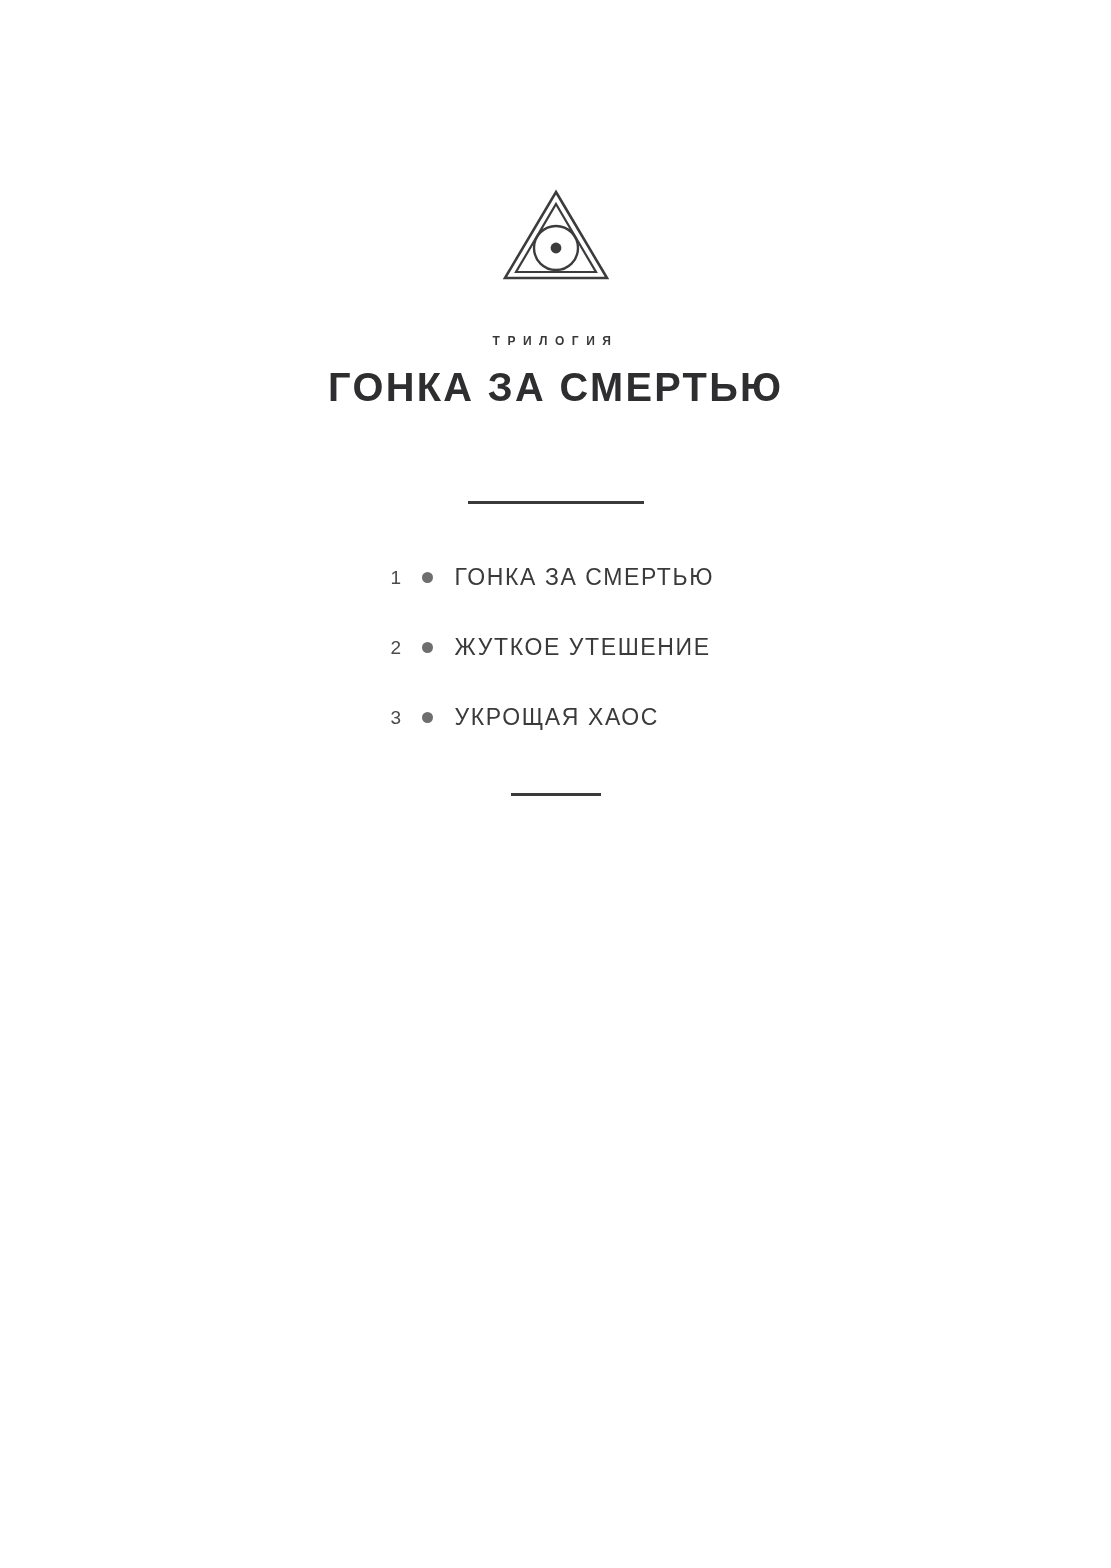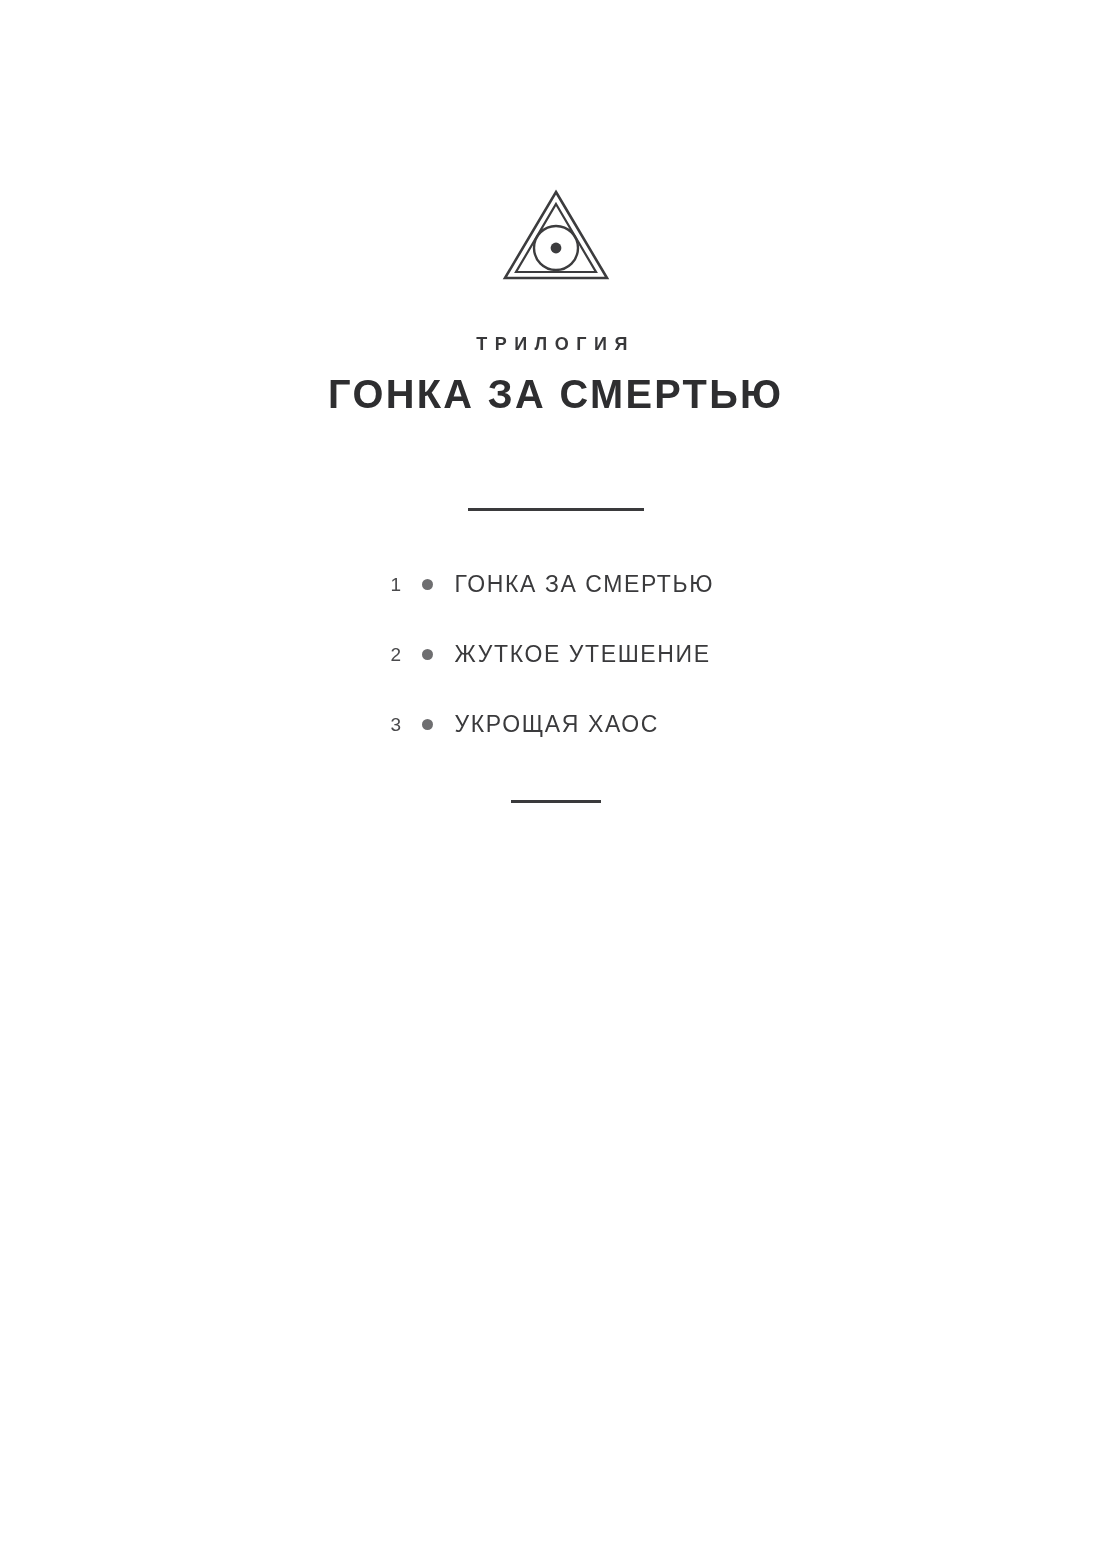--- a/index.html
+++ b/index.html
@@ -29,21 +29,21 @@
   
   .emblem {
     margin-top: 186px;
     width: 112px;
     height: 96px;
   }
 
   
   .series-label {
     margin-top: 52px;
-    font-size: 18px;
+    font-size: 12px;
     font-weight: 700;
     letter-spacing: 7.5px;
     text-transform: uppercase;
     color: #38383a;
     text-align: center;
   }
 
   .series-title {
     margin-top: 16px;
     font-size: 41px;

